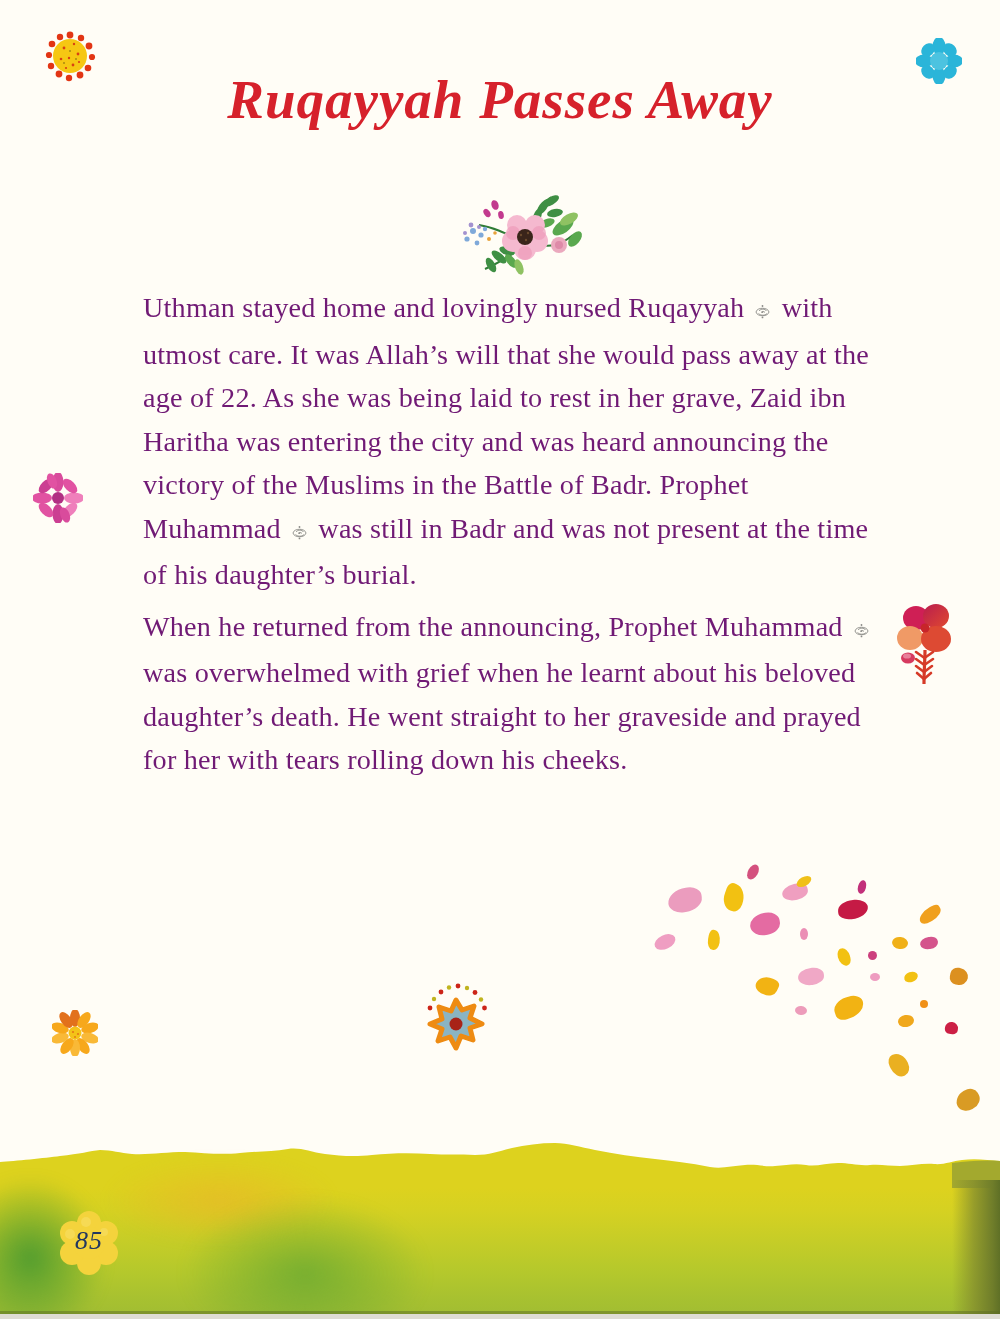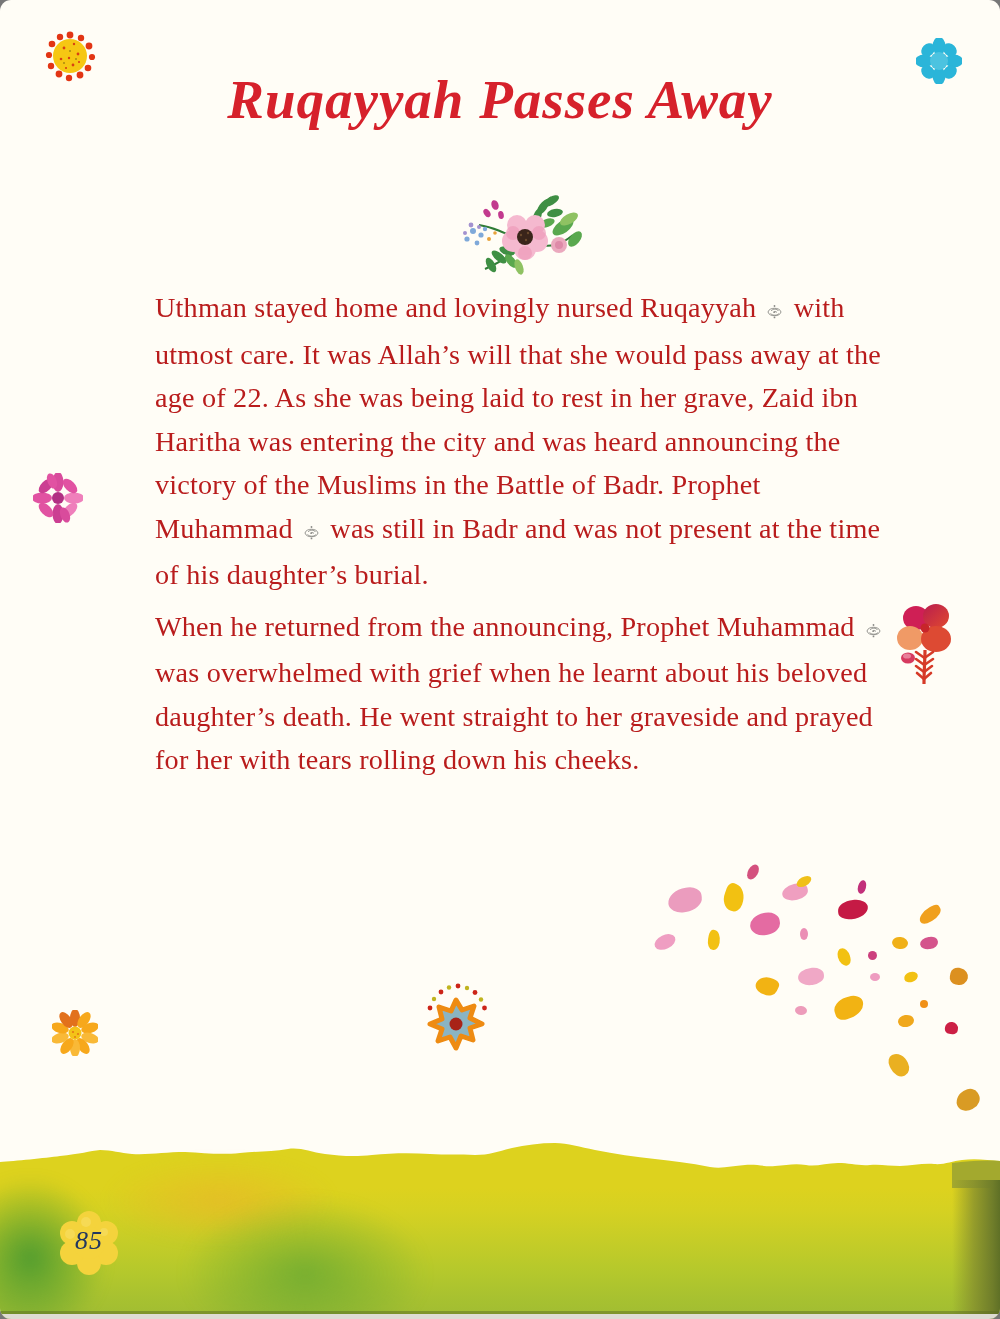--- a/index.html
+++ b/index.html
@@ -1,31 +1,30 @@
 <!DOCTYPE html>
 <html><head>
 <meta charset="utf-8">
 <style>
   html,body{margin:0;padding:0;background:#777;}
   .page{
     position:relative;width:1000px;height:1319px;margin:0 auto;
     background:#fffdf6;overflow:hidden;
     font-family:"Liberation Serif", serif;
-    border-radius:11px;
   }
   
   .title{
     position:absolute;top:68px;left:0;width:1000px;
     text-align:center;font-style:italic;font-weight:700;
     font-size:55px;letter-spacing:1px;color:#d6212b;margin:0;
   }
   
   .text-block{
-    position:absolute;left:155px;top:286px;width:748px;
-    font-size:28.2px;line-height:43.5px;color:#b91c1c;letter-spacing:.2px;
+    position:absolute;left:143px;top:286px;width:748px;
+    font-size:28.2px;line-height:43.5px;color:#701a75;letter-spacing:.2px;
   }
   .text-block p{margin:0 0 8px 0;}
   .hon{display:inline-block;vertical-align:-3px;margin:0 2px;}
   
   .deco{position:absolute;}
   
   .confetti{position:absolute;left:630px;top:855px;width:370px;height:270px;}
   .confetti i{position:absolute;display:block;}
   
   .band{position:absolute;left:0;top:1140px;width:1000px;height:179px;overflow:hidden;}

